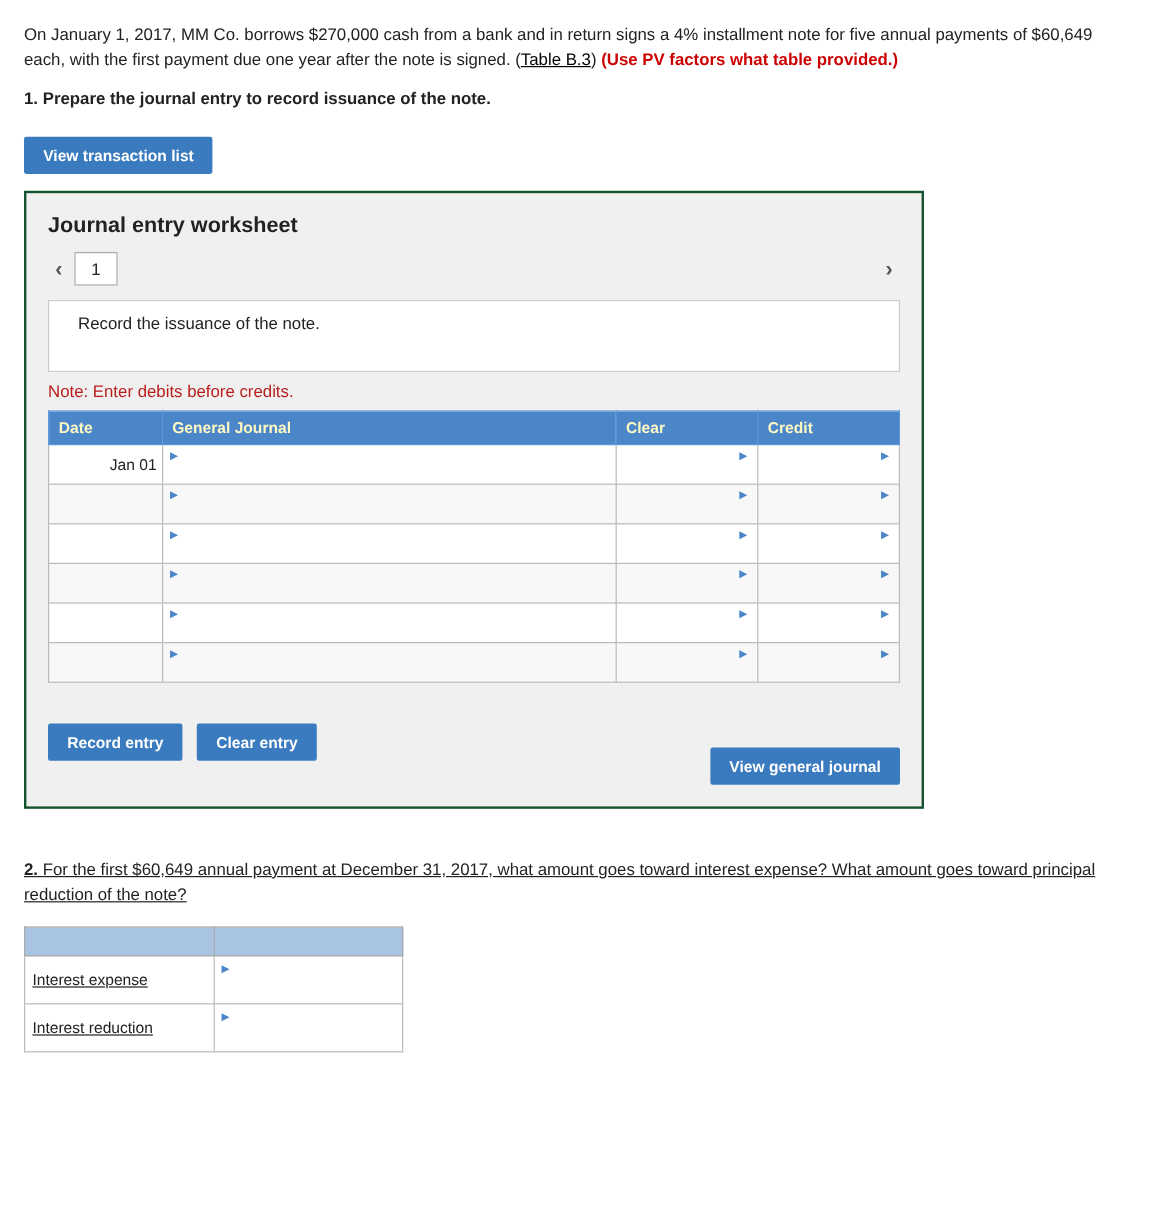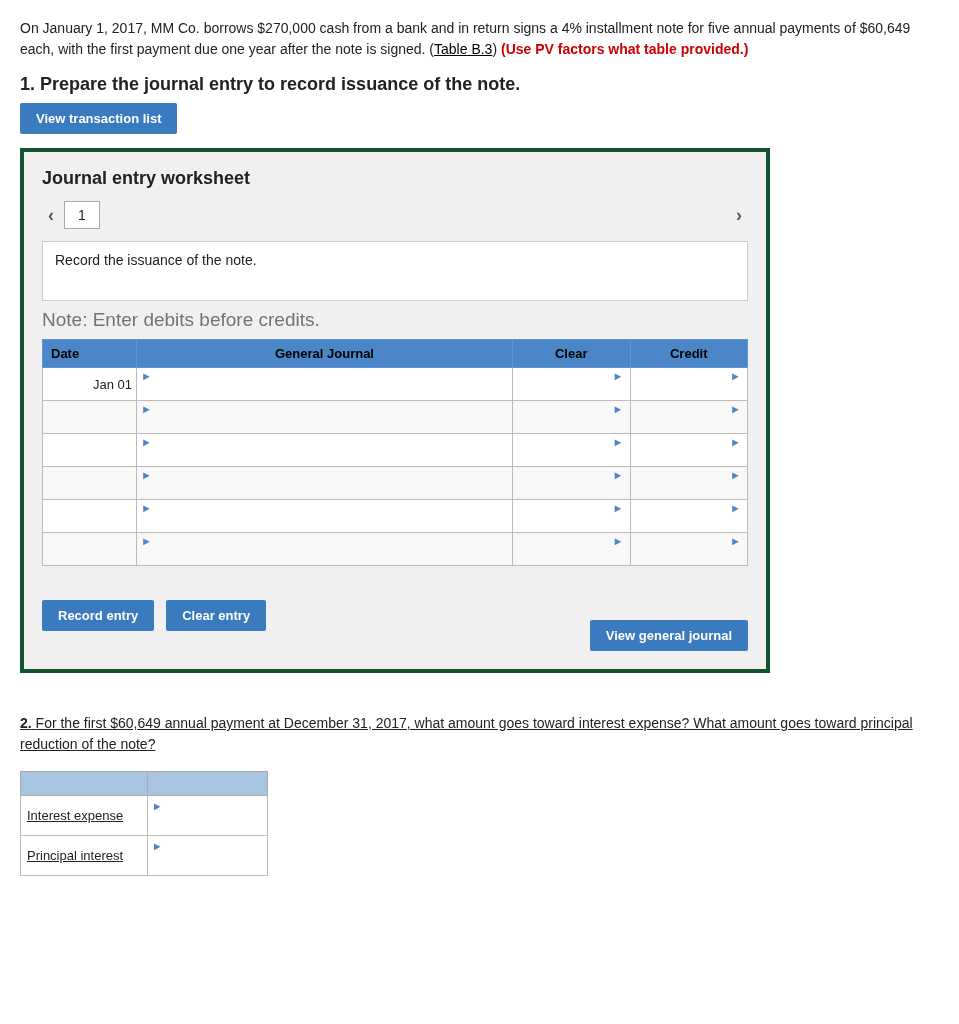--- a/index.html
+++ b/index.html
@@ -19,38 +19,38 @@
     .intro-text a {
       color: #000;
       text-decoration: underline;
     }
     .red-bold {
       color: #cc0000;
       font-weight: bold;
     }
     .question-label {
       font-weight: bold;
-      margin-bottom: 8px;
-      font-size: 18px;
+      margin-bottom: 24px;
+      font-size: 14px;
     }
     .btn-blue {
       background-color: #3a7abf;
       color: #fff;
       border: none;
       padding: 8px 16px;
       cursor: pointer;
       font-size: 13px;
       font-weight: bold;
       border-radius: 2px;
     }
     .view-transaction-btn {
       margin-bottom: 14px;
     }
     .worksheet-container {
-      border: 4px solid #14532d;
+      border: 2px solid #14532d;
       background: #f0f0f0;
       padding: 16px 18px 18px 18px;
       max-width: 750px;
     }
     .worksheet-title {
       font-size: 18px;
       font-weight: bold;
       margin-bottom: 12px;
     }
     .nav-row {
@@ -81,46 +81,46 @@
     .nav-right {
       margin-left: auto;
       font-size: 18px;
       color: #555;
       cursor: pointer;
       font-weight: bold;
     }
     .description-box {
       background: #fff;
       border: 1px solid #ccc;
-      padding: 10px 12px;
+      padding: 10px 24px;
       margin-bottom: 8px;
       min-height: 60px;
       font-size: 14px;
     }
     .note-text {
-      color: #737373;
-      font-size: 19px;
+      color: #b91c1c;
+      font-size: 14px;
       margin-bottom: 8px;
     }
     
     .journal-table {
       width: 100%;
       border-collapse: collapse;
       margin-bottom: 14px;
     }
     .journal-table thead tr {
       background-color: #4a86c8;
-      color: #000000;
+      color: #fef9c3;
     }
     .journal-table thead th {
       padding: 6px 8px;
       font-size: 13px;
       font-weight: bold;
       border: 1px solid #5a96d8;
-      text-align: center;
+      text-align: left;
     }
     .journal-table thead th.left { text-align: left; }
     .journal-table tbody tr {
       background: #fff;
     }
     .journal-table tbody tr:nth-child(even) {
       background: #f8f8f8;
     }
     .journal-table tbody td {
       border: 1px solid #bbb;
@@ -169,21 +169,21 @@
       font-size: 14px;
       line-height: 1.5;
       text-decoration: underline;
     }
     .section2-question {
       margin-bottom: 16px;
     }
     
     .answer-table {
       border-collapse: collapse;
-      width: 248px;
+      width: 316px;
     }
     .answer-table thead tr {
       background-color: #a8c4e0;
     }
     .answer-table thead th {
       padding: 5px 8px;
       border: 1px solid #aaa;
       font-size: 13px;
     }
     .answer-table tbody tr {
@@ -305,18 +305,18 @@
         <th style="background:#a8c4e0; border:1px solid #aaa; width:140px; height:24px;"></th>
         <th style="background:#a8c4e0; border:1px solid #aaa; width:140px; height:24px;"></th>
       </tr>
     </thead>
     <tbody id="answer-tbody">
     <tr>
           <td class="label-cell">Interest expense</td>
           <td class="value-cell"><span class="arrow-indicator">►</span><input type="text" class="cell-input" style=""></td>
         </tr>
         <tr>
-          <td class="label-cell">Principal interest</td>
+          <td class="label-cell">Interest reduction</td>
           <td class="value-cell"><span class="arrow-indicator">►</span><input type="text" class="cell-input" style=""></td>
         </tr>
       </tbody>
   </table>
 </div>
 
 </body></html>

